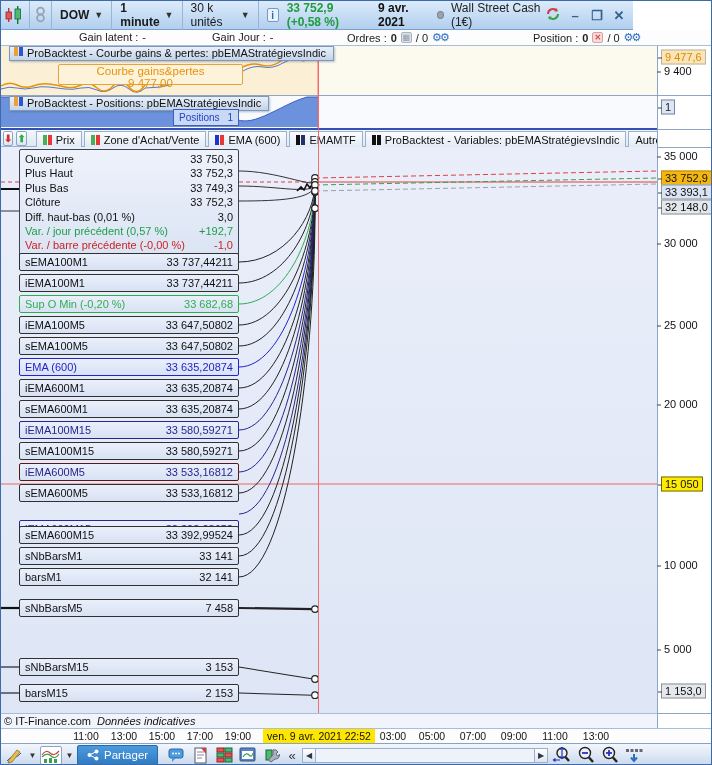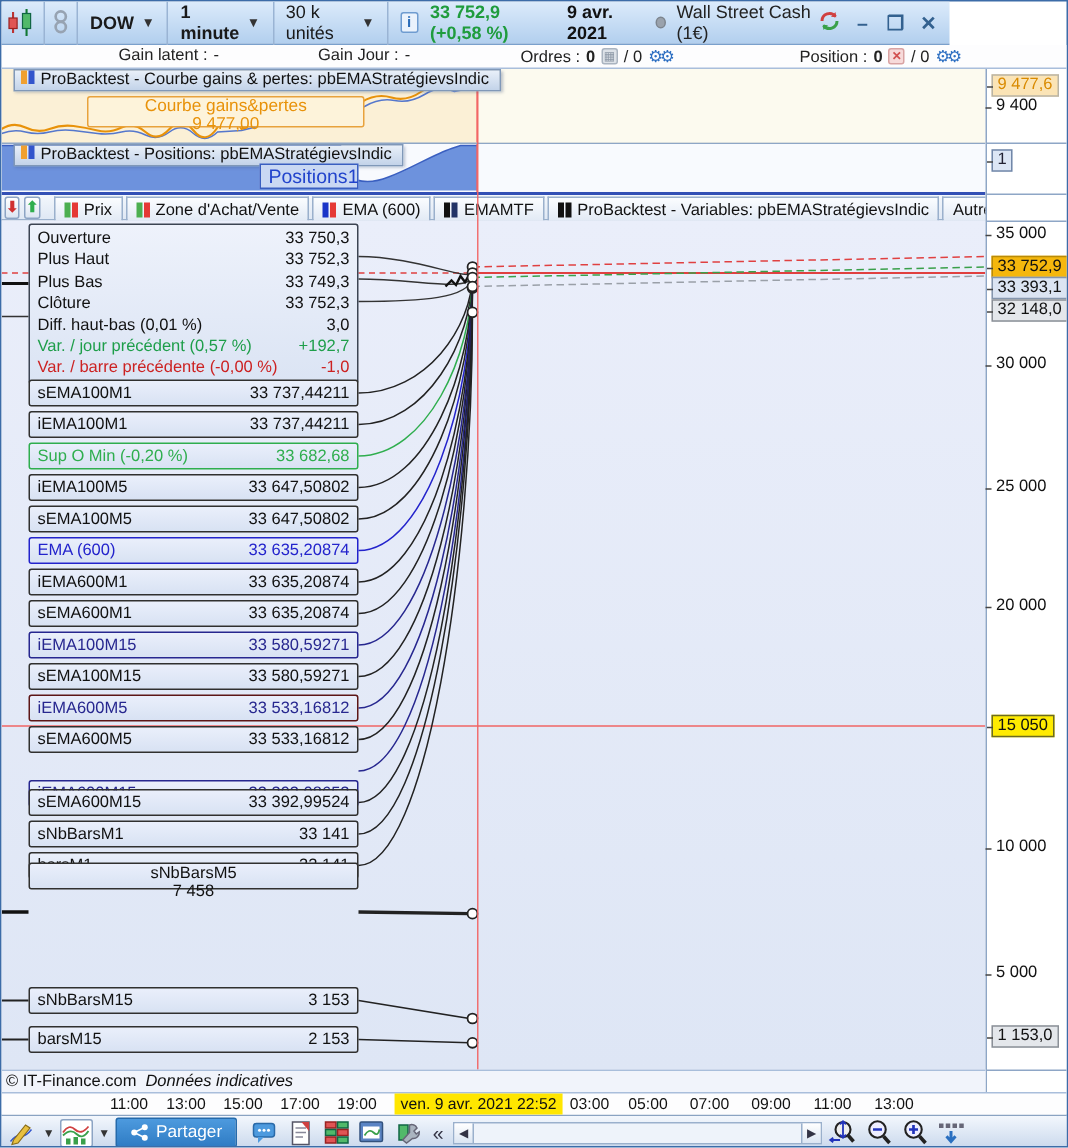--- a/index.html
+++ b/index.html
@@ -39,21 +39,21 @@
     background:#f8fafe; border-bottom:2px solid #3350b5; overflow:hidden; }
   .ptitle { position:absolute; left:8px; top:0; height:15px; display:flex; align-items:flex-start; gap:4px;
     padding:0 7px 0 4px; background:linear-gradient(#e9f0f9,#c3d3e9); border:1px solid #8098b8;
     box-shadow:1px 1px 2px rgba(60,80,120,.35); font-size:11px; color:#111; white-space:nowrap; z-index:6; }
   .bars-ico { display:inline-flex; gap:1px; }
   .bars-ico i { width:4px; height:9px; display:inline-block; }
   .gains-label { position:absolute; left:57px; top:18px; width:185px; height:21px; z-index:6;
     background:#fdf3da; border:1px solid #e8a23c; border-radius:2px; color:#e8920a; font-size:11.5px;
     display:flex; align-items:center; justify-content:space-between; padding:0 7px;flex-direction:column; }
   .pos-label { position:absolute; left:172px; top:13px; width:66px; height:17px; z-index:6;
-    background:#c9d8f3; border:1px solid #3a5fc0; color:#2244cc; font-size:13px;
+    background:#c9d8f3; border:1px solid #3a5fc0; color:#2244cc; font-size:10px;
     display:flex; align-items:center; justify-content:space-between; padding:0 5px; }
 
   
   .tabsrow { position:absolute; left:0; top:129px; width:656px; height:17px;
     background:linear-gradient(#f3f7fc,#dfe8f4); border-bottom:1px solid #9ab0cc; display:flex; align-items:flex-start; }
   .arrbtn { width:17px; height:15px; margin:1px 1px 0 2px; border:1px solid #8ca4c4; border-radius:2px;
     background:linear-gradient(#fff,#dbe5f2); font-size:10px; font-weight:bold; text-align:center; line-height:13px; cursor:pointer; }
   .tab { height:16px; margin-top:1px; display:flex; align-items:center; gap:4px; padding:0 6px;
     border:1px solid #9ab0cc; border-bottom:none; background:linear-gradient(#fbfdff,#e2eaf5);
     font-size:11px; color:#111; white-space:nowrap; cursor:pointer; }
@@ -422,21 +422,21 @@
         <span>33 392,99524</span>
       </div>
       <div class="ind-box" style="top: 400px; color: rgb(17, 17, 17); border-color: rgb(48, 48, 47);">
         <span>sNbBarsM1</span>
         <span>33 141</span>
       </div>
       <div class="ind-box" style="top: 421px; color: rgb(17, 17, 17); border-color: rgb(48, 48, 47);">
         <span>barsM1</span>
         <span>32 141</span>
       </div>
-      <div class="ind-box" style="top: 428px; color: rgb(17, 17, 17); border-color: rgb(48, 48, 47); flex-direction: column;">
+      <div class="ind-box" style="top: 452px; color: rgb(17, 17, 17); border-color: rgb(48, 48, 47);">
         <span>sNbBarsM5</span>
         <span>7 458</span>
       </div>
       <div class="ind-box" style="top: 511px; color: rgb(17, 17, 17); border-color: rgb(48, 48, 47);">
         <span>sNbBarsM15</span>
         <span>3 153</span>
       </div>
       <div class="ind-box" style="top: 537px; color: rgb(17, 17, 17); border-color: rgb(48, 48, 47);">
         <span>barsM15</span>
         <span>2 153</span>

